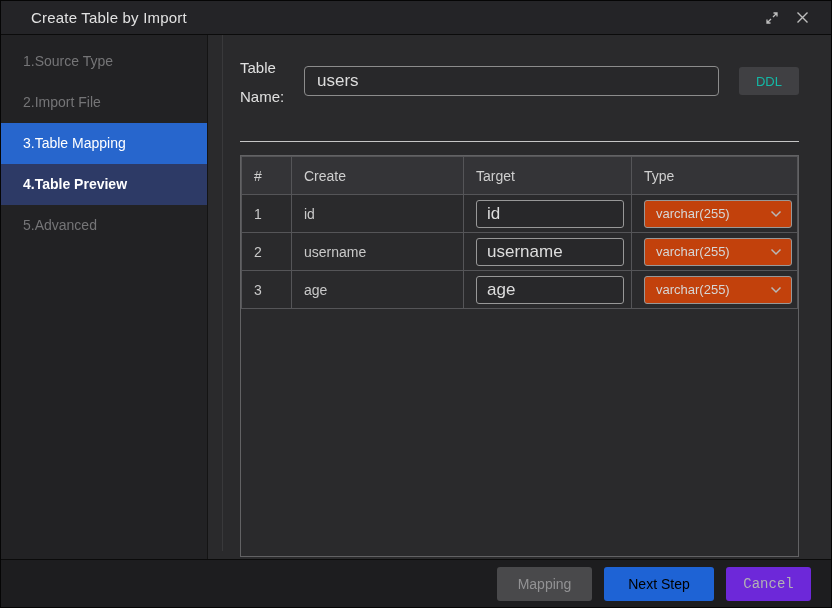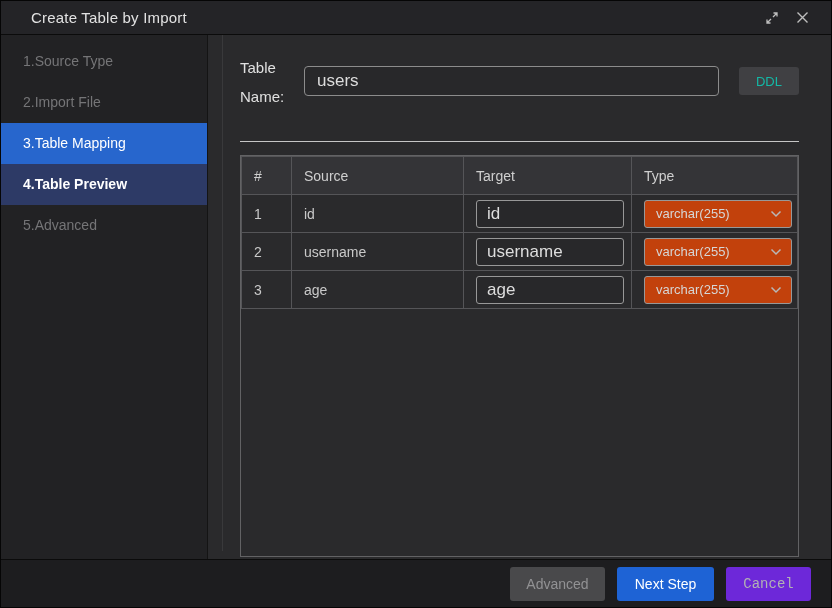--- a/index.html
+++ b/index.html
@@ -129,21 +129,21 @@
     padding-right: 20px;
   }
   .btn {
     height: 34px;
     border: none; border-radius: 3px;
     font-size: 14px;
     font-family: "Liberation Sans", sans-serif;
     cursor: pointer;
   }
   .btn-previous { width: 95px;  background: #49494b; color: #929294; }
-  .btn-next     { width: 97px; background: #1e63d5; color: #ffffff; }
+  .btn-next     { width: 110px; background: #1e63d5; color: #000000; }
   .btn-cancel   { width: 85px;  background: #6d28d9; color: #b2b2b4; font-family: Liberation Mono, monospace; }
 </style>
 </head>
 <body>
 
 <div class="dialog">
 
   <div class="titlebar">
     <span class="titlebar-title">Create Table by Import</span>
     <div class="titlebar-actions">
@@ -179,21 +179,21 @@
         <button class="ddl-button">DDL</button>
       </div>
 
       <hr class="divider">
 
       <div class="table-wrap">
         <table class="mapping">
           <thead>
             <tr>
               <th class="col-idx">#</th>
-              <th class="col-source">Source</th>
+              <th class="col-source">Create</th>
               <th class="col-target">Target</th>
               <th>Type</th>
             </tr>
           </thead>
           <tbody>
             <tr>
               <td>1</td>
               <td>id</td>
               <td>
                 <input class="text-input cell-input" value="id" style="">
@@ -243,18 +243,18 @@
                 </div>
               </td>
             </tr>
           </tbody>
         </table>
       </div>
     </div>
   </div>
 
   <div class="footer">
-    <button class="btn btn-previous">Advanced</button>
+    <button class="btn btn-previous">Mapping</button>
     <button class="btn btn-next">Next Step</button>
     <button class="btn btn-cancel">Cancel</button>
   </div>
 
 </div>
 
 </body></html>

